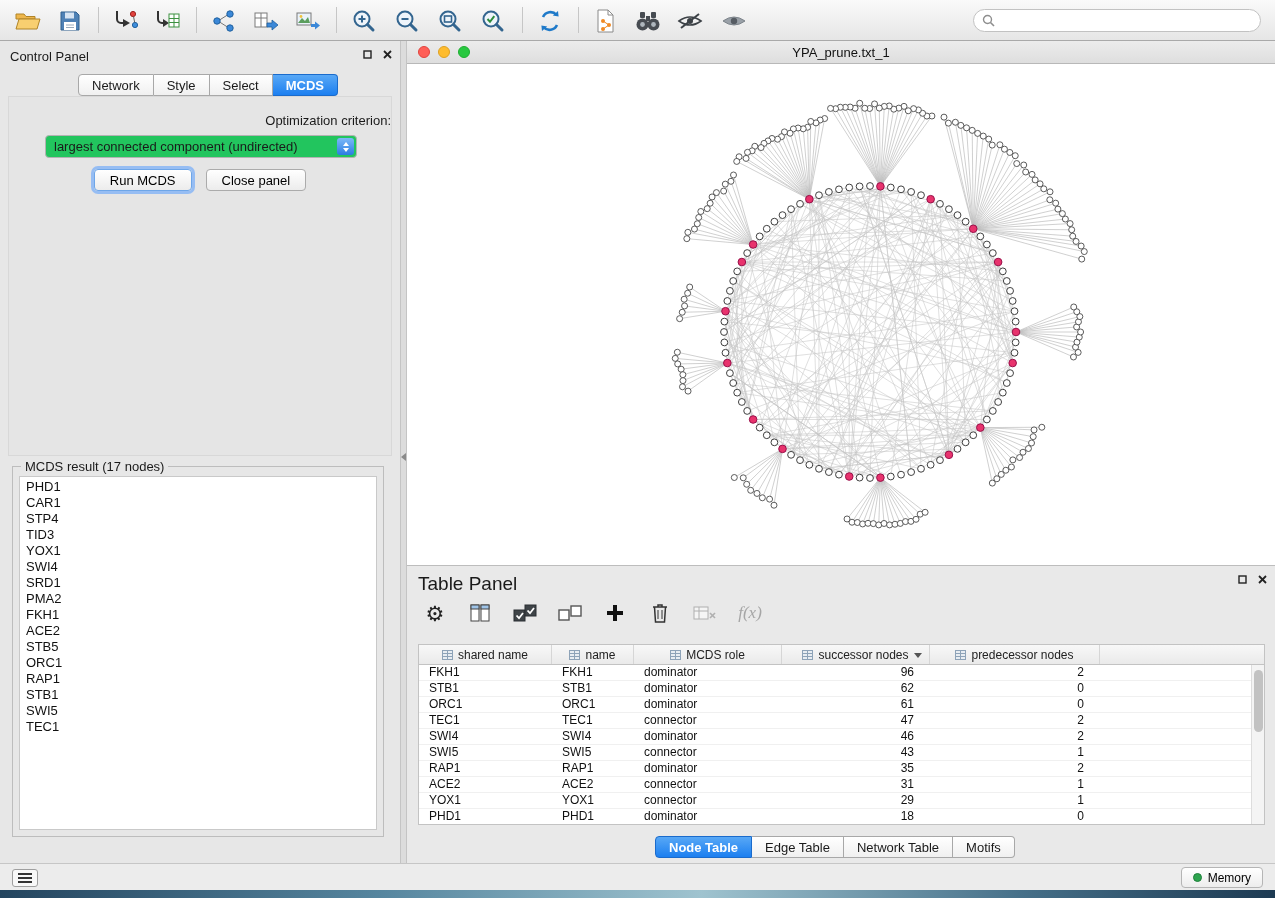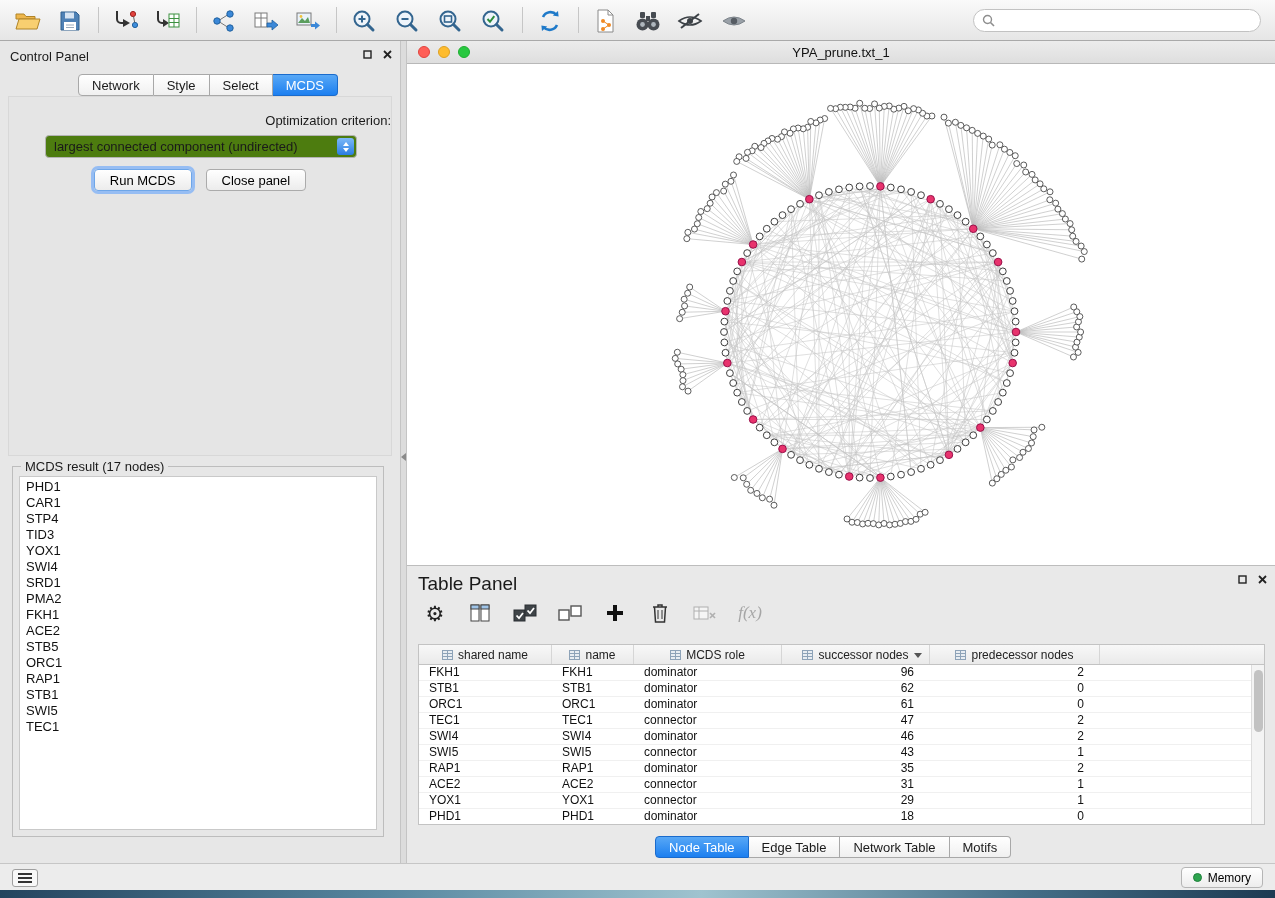--- a/index.html
+++ b/index.html
@@ -15,24 +15,24 @@
   .searchbox input{border:0;outline:0;flex:1;height:18px;font:12px "Liberation Sans",sans-serif;background:transparent;color:#333;}
 
   
   .control-panel{position:absolute;left:0;top:41px;width:400px;height:822px;background:#e7e7e7;}
   .cp-title{position:absolute;left:10px;top:8px;font-size:13px;}
   .winbtns{position:absolute;right:8px;top:9px;display:flex;gap:11px;align-items:center;}
   .cp-tabs{position:absolute;left:78px;top:33px;height:22px;display:flex;}
   .seg{height:22px;display:flex;align-items:center;justify-content:center;padding:0 13px;background:linear-gradient(#ffffff,#f0f0f0);border:1px solid #a8a8a8;border-left:none;font-size:13px;cursor:default;white-space:nowrap;text-align:right;}
   .seg:first-child{border-left:1px solid #a8a8a8;border-radius:4px 0 0 4px;}
   .seg:last-child{border-radius:0 4px 4px 0;}
-  .seg.active{background:linear-gradient(#58a8f6,#1c7ff0);color:#fff;border-color:#1a6bcc;}
+  .seg.active{background:linear-gradient(#58a8f6,#1c7ff0);color:#fff;border-color:#1a6bcc;font-weight:bold;}
   .cp-body{position:absolute;left:8px;top:55px;width:384px;height:360px;background:#e5e5e5;border:1px solid #d8d8d8;}
   .opt-label{position:absolute;left:0;top:16px;width:100%;text-align:right;font-size:13px;}
-  .dropdown{position:absolute;left:36px;top:38px;width:312px;height:23px;background:#4d7c0f;border:1px solid #b3b3b3;border-radius:4px;display:flex;align-items:center;padding-left:8px;font-size:13px;}
+  .dropdown{position:absolute;left:36px;top:38px;width:312px;height:23px;background:#22c55e;border:1px solid #b3b3b3;border-radius:4px;display:flex;align-items:center;padding-left:8px;font-size:13px;}
   .dd-stepper{position:absolute;right:2px;top:2px;width:17px;height:17px;border-radius:3px;background:linear-gradient(#7db9f8,#2b7de2);display:flex;flex-direction:column;align-items:center;justify-content:center;gap:2px;}
   .dd-up{width:0;height:0;border-left:3.5px solid transparent;border-right:3.5px solid transparent;border-bottom:4px solid #fff;}
   .dd-down{width:0;height:0;border-left:3.5px solid transparent;border-right:3.5px solid transparent;border-top:4px solid #fff;}
   .btnrow{position:absolute;left:0;top:72px;width:100%;display:flex;justify-content:center;gap:14px;}
   .mbtn{height:22px;padding:0 15px;background:linear-gradient(#ffffff,#ececec);border:1px solid #ababab;border-radius:4px;font-size:13px;cursor:default;}
   .mbtn.focused{box-shadow:0 0 0 3px rgba(86,157,255,0.55);border-color:#6ea6e8;}
   .result-box{position:absolute;left:12px;top:425px;width:372px;height:371px;border:1px solid #bdbdbd;}
   .result-legend{position:absolute;top:-8px;left:8px;background:#e7e7e7;padding:0 4px;font-size:13px;}
   .mcds-list{position:absolute;left:6px;top:9px;right:6px;bottom:6px;background:#fff;border:1px solid #c9c9c9;overflow:hidden;padding-top:2px;}
   .mcds-item{font-size:13px;line-height:16px;padding-left:6px;color:#111;}

